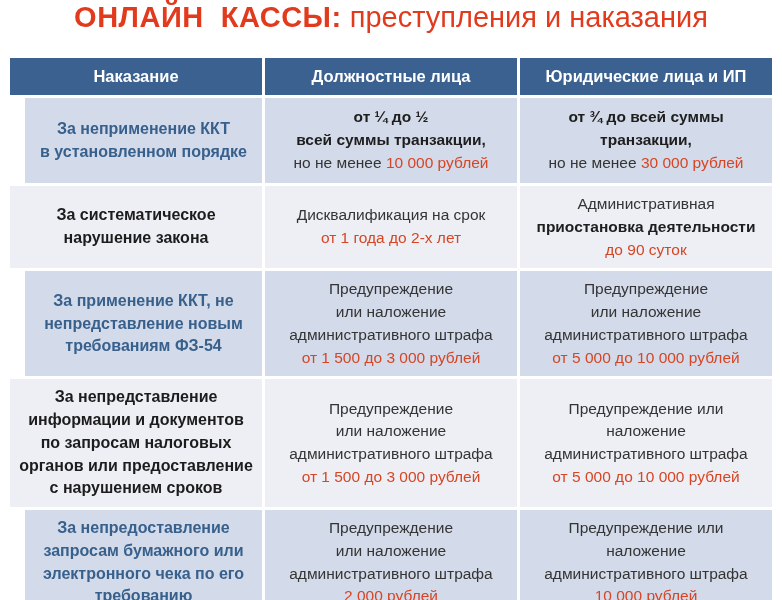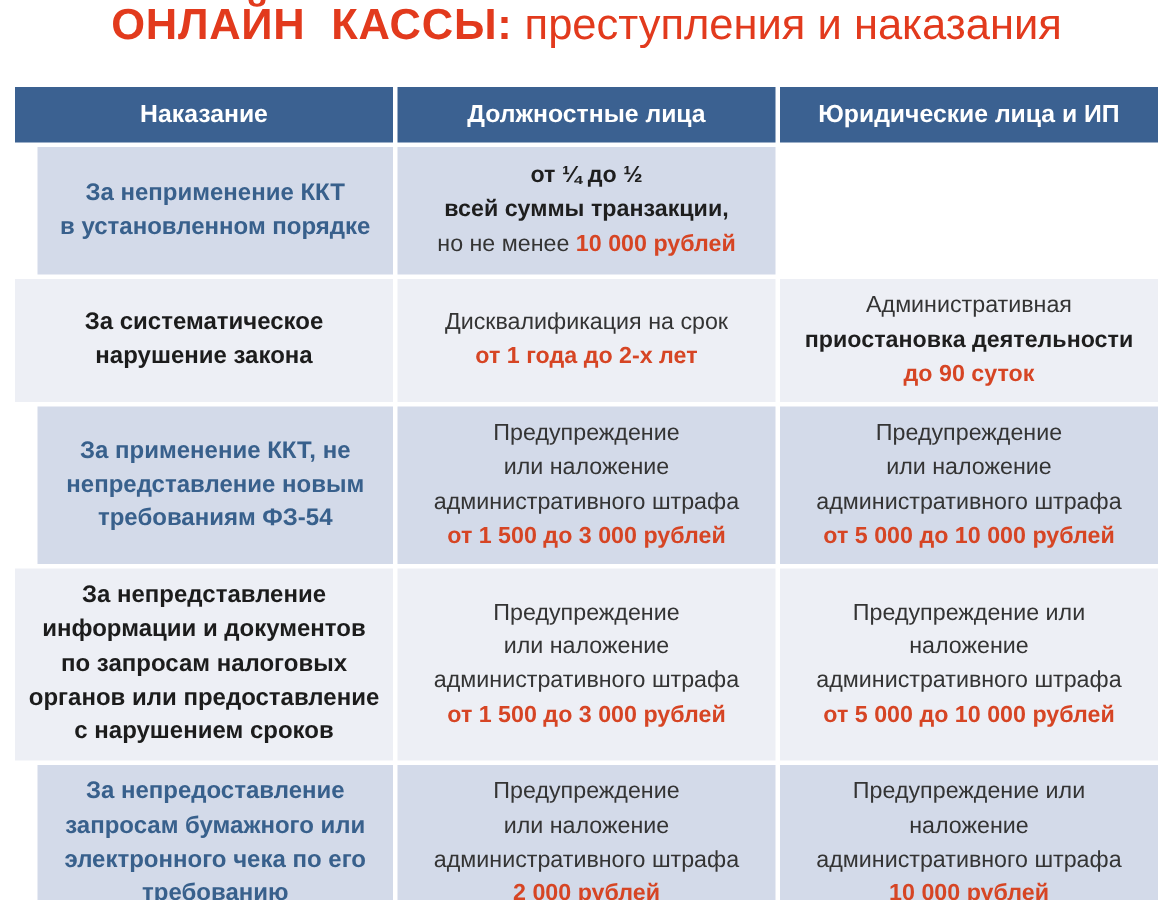--- a/index.html
+++ b/index.html
@@ -75,21 +75,21 @@
     justify-content: center;
     text-align: center;
     padding: 7px 8px;
   }
   .violation { font-weight: 700; font-size: 16px; line-height: 1.42; }
   .violation.blue { color: var(--violation-blue); margin-left: 15px; }
   .violation.dark { color: var(--violation-dark); }
   .line { font-size: 15.5px; line-height: 1.47; }
   .s-b   { font-weight: 700; color: var(--text-dark); }
   .s-r   { font-weight: 400; color: var(--text-regular); }
-  .s-red { font-weight: 700; color: var(--accent-red); }
+  .s-red { font-weight: 400; color: var(--accent-red); }
 </style>
 </head>
 <body>
 
 <div class="page">
   <div class="title"><span class="title-em">ОНЛАЙН  КАССЫ:</span><span class="title-rest"> преступления и наказания</span></div>
 
   <div class="table">
     <div class="thead">
       <div class="th">Наказание</div>
@@ -99,20 +99,25 @@
     <div class="tbody" id="tbody">
         <div class="row">
           <div class="cell violation blue">
             <div class="vline">За неприменение ККТ</div>
             <div class="vline">в установленном порядке</div>
           </div>
           <div class="cell">
             <div class="line"><span class="s-b">от ¼ до ½</span></div>
             <div class="line"><span class="s-b">всей суммы транзакции,</span></div>
             <div class="line"><span class="s-r">но не менее </span><span class="s-red">10 000 рублей</span></div>
+          </div>
+          <div class="cell">
+            <div class="line"><span class="s-b">от ¾ до всей суммы</span></div>
+            <div class="line"><span class="s-b">транзакции,</span></div>
+            <div class="line"><span class="s-r">но не менее </span><span class="s-red">30 000 рублей</span></div>
           </div>
         </div>
         <div class="row">
           <div class="cell violation dark">
             <div class="vline">За систематическое</div>
             <div class="vline">нарушение закона</div>
           </div>
           <div class="cell">
             <div class="line"><span class="s-r">Дисквалификация на срок</span></div>
             <div class="line"><span class="s-red">от 1 года до 2-х лет</span></div>

